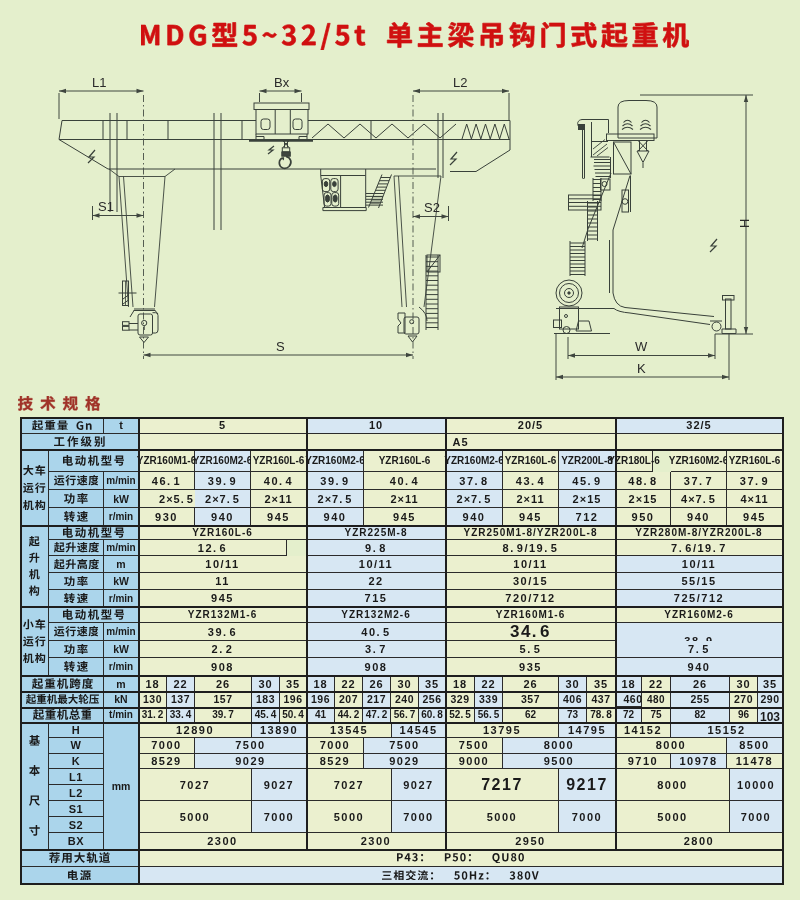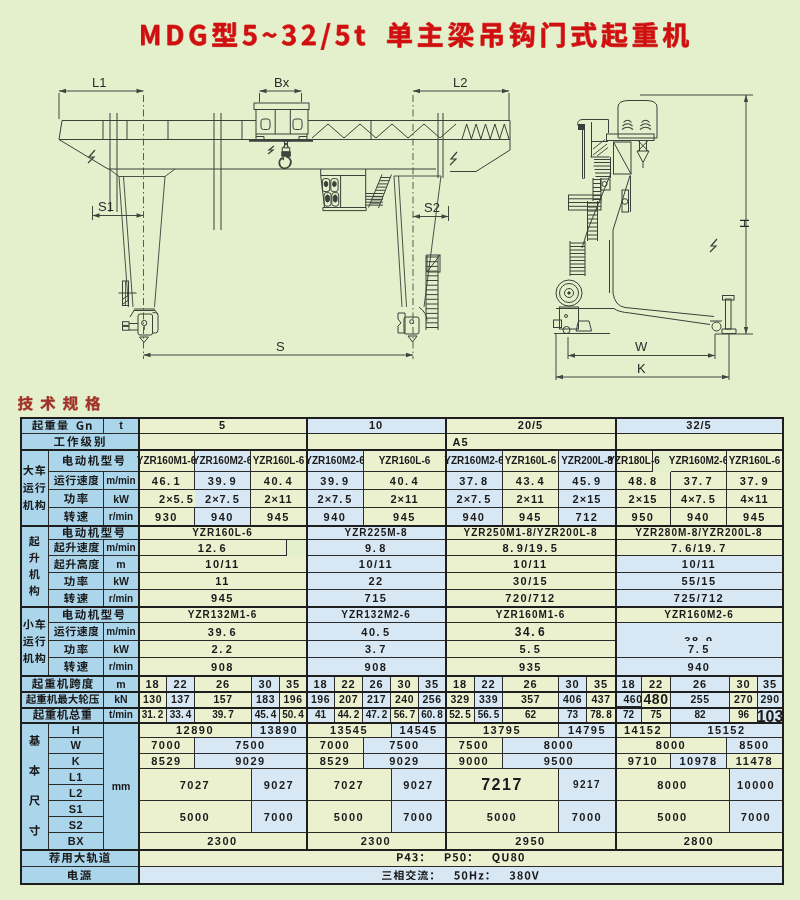--- a/index.html
+++ b/index.html
@@ -565,21 +565,21 @@
       </g>
     </svg>
   </div>
 <div class="c L" style="left:104px;top:658px;width:35px;height:18px;font-size:10px;letter-spacing:0px;">r/min</div>
 <div class="c G" style="left:139px;top:607px;width:168px;height:16px;font-size:10px;letter-spacing:1px;">YZR132M1-6</div>
 <div class="c B" style="left:307px;top:607px;width:139px;height:16px;font-size:10px;letter-spacing:1px;">YZR132M2-6</div>
 <div class="c G" style="left:446px;top:607px;width:170px;height:16px;font-size:10px;letter-spacing:1px;">YZR160M1-6</div>
 <div class="c G" style="left:616px;top:607px;width:167px;height:16px;font-size:10px;letter-spacing:1px;">YZR160M2-6</div>
 <div class="c G" style="left:139px;top:623px;width:168px;height:18px;font-size:11px;letter-spacing:1.5px;">39.<i>6</i></div>
 <div class="c B" style="left:307px;top:623px;width:139px;height:18px;font-size:11px;letter-spacing:1.5px;">40.<i>5</i></div>
-<div class="c G" style="left:446px;top:623px;width:170px;height:18px;font-size:12px;letter-spacing:1.5px;">34.<i>6</i></div>
+<div class="c G" style="left:446px;top:623px;width:170px;height:18px;font-size:17px;letter-spacing:1.5px;">34.<i>6</i></div>
 <div class="c B" style="left:616px;top:623px;width:167px;height:36px;font-size:11px;letter-spacing:1.5px;">38.<i>9</i></div>
 <div class="c G" style="left:139px;top:641px;width:168px;height:17px;font-size:11px;letter-spacing:1.5px;">2.<i>2</i></div>
 <div class="c B" style="left:307px;top:641px;width:139px;height:17px;font-size:11px;letter-spacing:1.5px;">3.<i>7</i></div>
 <div class="c G" style="left:446px;top:641px;width:170px;height:17px;font-size:11px;letter-spacing:1.5px;">5.<i>5</i></div>
 <div class="c B" style="left:616px;top:641px;width:167px;height:17px;font-size:11px;letter-spacing:1.5px;">7.<i>5</i></div>
 <div class="c G" style="left:139px;top:658px;width:168px;height:18px;font-size:11px;letter-spacing:1.5px;">908</div>
 <div class="c B" style="left:307px;top:658px;width:139px;height:18px;font-size:11px;letter-spacing:1.5px;">908</div>
 <div class="c G" style="left:446px;top:658px;width:170px;height:18px;font-size:11px;letter-spacing:1.5px;">935</div>
 <div class="c B" style="left:616px;top:658px;width:167px;height:18px;font-size:11px;letter-spacing:1.5px;">940</div>
 <div class="c L" style="left:21px;top:676px;width:83px;height:16px;font-size:11.5px;letter-spacing:1px;">
@@ -649,21 +649,21 @@
 <div class="c G" style="left:335px;top:692px;width:28px;height:15.5px;font-size:10.5px;letter-spacing:0.5px;">207</div>
 <div class="c B" style="left:363px;top:692px;width:28px;height:15.5px;font-size:10.5px;letter-spacing:0.5px;">217</div>
 <div class="c G" style="left:391px;top:692px;width:28px;height:15.5px;font-size:10.5px;letter-spacing:0.5px;">240</div>
 <div class="c B" style="left:419px;top:692px;width:27px;height:15.5px;font-size:10.5px;letter-spacing:0.5px;">256</div>
 <div class="c G" style="left:446px;top:692px;width:29px;height:15.5px;font-size:10.5px;letter-spacing:0.5px;">329</div>
 <div class="c B" style="left:475px;top:692px;width:28px;height:15.5px;font-size:10.5px;letter-spacing:0.5px;">339</div>
 <div class="c G" style="left:503px;top:692px;width:56px;height:15.5px;font-size:10.5px;letter-spacing:0.5px;">357</div>
 <div class="c B" style="left:559px;top:692px;width:28px;height:15.5px;font-size:10.5px;letter-spacing:0.5px;">406</div>
 <div class="c G" style="left:587px;top:692px;width:29px;height:15.5px;font-size:10.5px;letter-spacing:0.5px;">437</div>
 <div class="c B" style="left:616px;top:692px;width:26px;height:15px;font-size:10.5px;letter-spacing:0.5px;padding-left:9px;">460</div>
-<div class="c G" style="left:642px;top:692px;width:29px;height:15.5px;font-size:14px;letter-spacing:0.5px;text-align:center;">480</div>
+<div class="c G" style="left:642px;top:692px;width:29px;height:15.5px;font-size:10px;letter-spacing:0.5px;text-align:center;">480</div>
 <div class="c B" style="left:671px;top:692px;width:59px;height:15.5px;font-size:10.5px;letter-spacing:0.5px;">255</div>
 <div class="c G" style="left:730px;top:692px;width:28px;height:15.5px;font-size:10.5px;letter-spacing:0.5px;">270</div>
 <div class="c B" style="left:758px;top:692px;width:25px;height:15.5px;font-size:10.5px;letter-spacing:0.5px;">290</div>
 <div class="c G" style="left:139px;top:707.5px;width:28px;height:15.5px;font-size:10px;letter-spacing:0px;">31.<i>2</i></div>
 <div class="c B" style="left:167px;top:707.5px;width:28px;height:15.5px;font-size:10px;letter-spacing:0px;">33.<i>4</i></div>
 <div class="c G" style="left:195px;top:707.5px;width:57px;height:15.5px;font-size:10px;letter-spacing:0px;">39.<i>7</i></div>
 <div class="c B" style="left:252px;top:707.5px;width:28px;height:15.5px;font-size:10px;letter-spacing:0px;">45.<i>4</i></div>
 <div class="c G" style="left:280px;top:707.5px;width:27px;height:15.5px;font-size:10px;letter-spacing:0px;">50.<i>4</i></div>
 <div class="c B" style="left:307px;top:707.5px;width:28px;height:15.5px;font-size:10px;letter-spacing:0px;">41</div>
 <div class="c G" style="left:335px;top:707.5px;width:28px;height:15.5px;font-size:10px;letter-spacing:0px;">44.<i>2</i></div>
@@ -672,21 +672,21 @@
 <div class="c B" style="left:419px;top:707.5px;width:27px;height:15.5px;font-size:10px;letter-spacing:0px;">60.<i>8</i></div>
 <div class="c G" style="left:446px;top:707.5px;width:29px;height:15.5px;font-size:10px;letter-spacing:0px;">52.<i>5</i></div>
 <div class="c B" style="left:475px;top:707.5px;width:28px;height:15.5px;font-size:10px;letter-spacing:0px;">56.<i>5</i></div>
 <div class="c G" style="left:503px;top:707.5px;width:56px;height:15.5px;font-size:10px;letter-spacing:0px;">62</div>
 <div class="c B" style="left:559px;top:707.5px;width:28px;height:15.5px;font-size:10px;letter-spacing:0px;">73</div>
 <div class="c G" style="left:587px;top:707.5px;width:29px;height:15.5px;font-size:10px;letter-spacing:0px;">78.<i>8</i></div>
 <div class="c B" style="left:616px;top:707.5px;width:26px;height:15.5px;font-size:10px;letter-spacing:0px;">72</div>
 <div class="c G" style="left:642px;top:707.5px;width:29px;height:15.5px;font-size:10px;letter-spacing:0px;">75</div>
 <div class="c B" style="left:671px;top:707.5px;width:59px;height:15.5px;font-size:10px;letter-spacing:0px;">82</div>
 <div class="c G" style="left:730px;top:707.5px;width:28px;height:15.5px;font-size:10px;letter-spacing:0px;">96</div>
-<div class="c B" style="left:758px;top:707.5px;width:25px;height:19px;font-size:16px;letter-spacing:0px;">103</div>
+<div class="c B" style="left:758px;top:707.5px;width:25px;height:19px;font-size:12px;letter-spacing:0px;">103</div>
 <div class="c L" style="left:21px;top:723px;width:28px;height:126.5px;font-size:11.5px;letter-spacing:0px;">
     <svg style="display:block" width="11.0" height="100.8" viewBox="0.2 -9.8 11.0 100.8">
       <g fill="#1a1a1a" transform="scale(0.01150,-0.01150)">
         <use href="#u57fa" x="0" y="0"></use>
         <use href="#u672c" x="0" y="-2609"></use>
         <use href="#u5c3a" x="0" y="-5217"></use>
         <use href="#u5bf8" x="0" y="-7826"></use>
       </g>
     </svg>
   </div>
@@ -722,21 +722,21 @@
 <div class="c G" style="left:446px;top:753.5px;width:57px;height:15.5px;font-size:11px;letter-spacing:1.5px;">9000</div>
 <div class="c B" style="left:503px;top:753.5px;width:113px;height:15.5px;font-size:11px;letter-spacing:1.5px;">9500</div>
 <div class="c G" style="left:616px;top:753.5px;width:55px;height:15.5px;font-size:11px;letter-spacing:1.5px;">9710</div>
 <div class="c B" style="left:671px;top:753.5px;width:56px;height:15.5px;font-size:11px;letter-spacing:1.5px;">10978</div>
 <div class="c G" style="left:727px;top:753.5px;width:56px;height:15.5px;font-size:11px;letter-spacing:1.5px;">11478</div>
 <div class="c G" style="left:139px;top:769px;width:113px;height:32px;font-size:11px;letter-spacing:1.5px;">7027</div>
 <div class="c B" style="left:252px;top:769px;width:55px;height:32px;font-size:11px;letter-spacing:1.5px;">9027</div>
 <div class="c G" style="left:307px;top:769px;width:85px;height:32px;font-size:11px;letter-spacing:1.5px;">7027</div>
 <div class="c B" style="left:392px;top:769px;width:54px;height:32px;font-size:11px;letter-spacing:1.5px;">9027</div>
 <div class="c G" style="left:446px;top:769px;width:113px;height:32px;font-size:16px;letter-spacing:1.5px;">7217</div>
-<div class="c B" style="left:559px;top:769px;width:57px;height:32px;font-size:10px;letter-spacing:1.5px;">9217</div>
+<div class="c B" style="left:559px;top:769px;width:57px;height:32px;font-size:16px;letter-spacing:1.5px;">9217</div>
 <div class="c G" style="left:616px;top:769px;width:114px;height:32px;font-size:11px;letter-spacing:1.5px;">8000</div>
 <div class="c B" style="left:730px;top:769px;width:53px;height:32px;font-size:11px;letter-spacing:1.5px;">10000</div>
 <div class="c G" style="left:139px;top:801px;width:113px;height:32px;font-size:11px;letter-spacing:1.5px;">5000</div>
 <div class="c B" style="left:252px;top:801px;width:55px;height:32px;font-size:11px;letter-spacing:1.5px;">7000</div>
 <div class="c G" style="left:307px;top:801px;width:85px;height:32px;font-size:11px;letter-spacing:1.5px;">5000</div>
 <div class="c B" style="left:392px;top:801px;width:54px;height:32px;font-size:11px;letter-spacing:1.5px;">7000</div>
 <div class="c G" style="left:446px;top:801px;width:113px;height:32px;font-size:11px;letter-spacing:1.5px;">5000</div>
 <div class="c B" style="left:559px;top:801px;width:57px;height:32px;font-size:11px;letter-spacing:1.5px;">7000</div>
 <div class="c G" style="left:616px;top:801px;width:114px;height:32px;font-size:11px;letter-spacing:1.5px;">5000</div>
 <div class="c B" style="left:730px;top:801px;width:53px;height:32px;font-size:11px;letter-spacing:1.5px;">7000</div>

